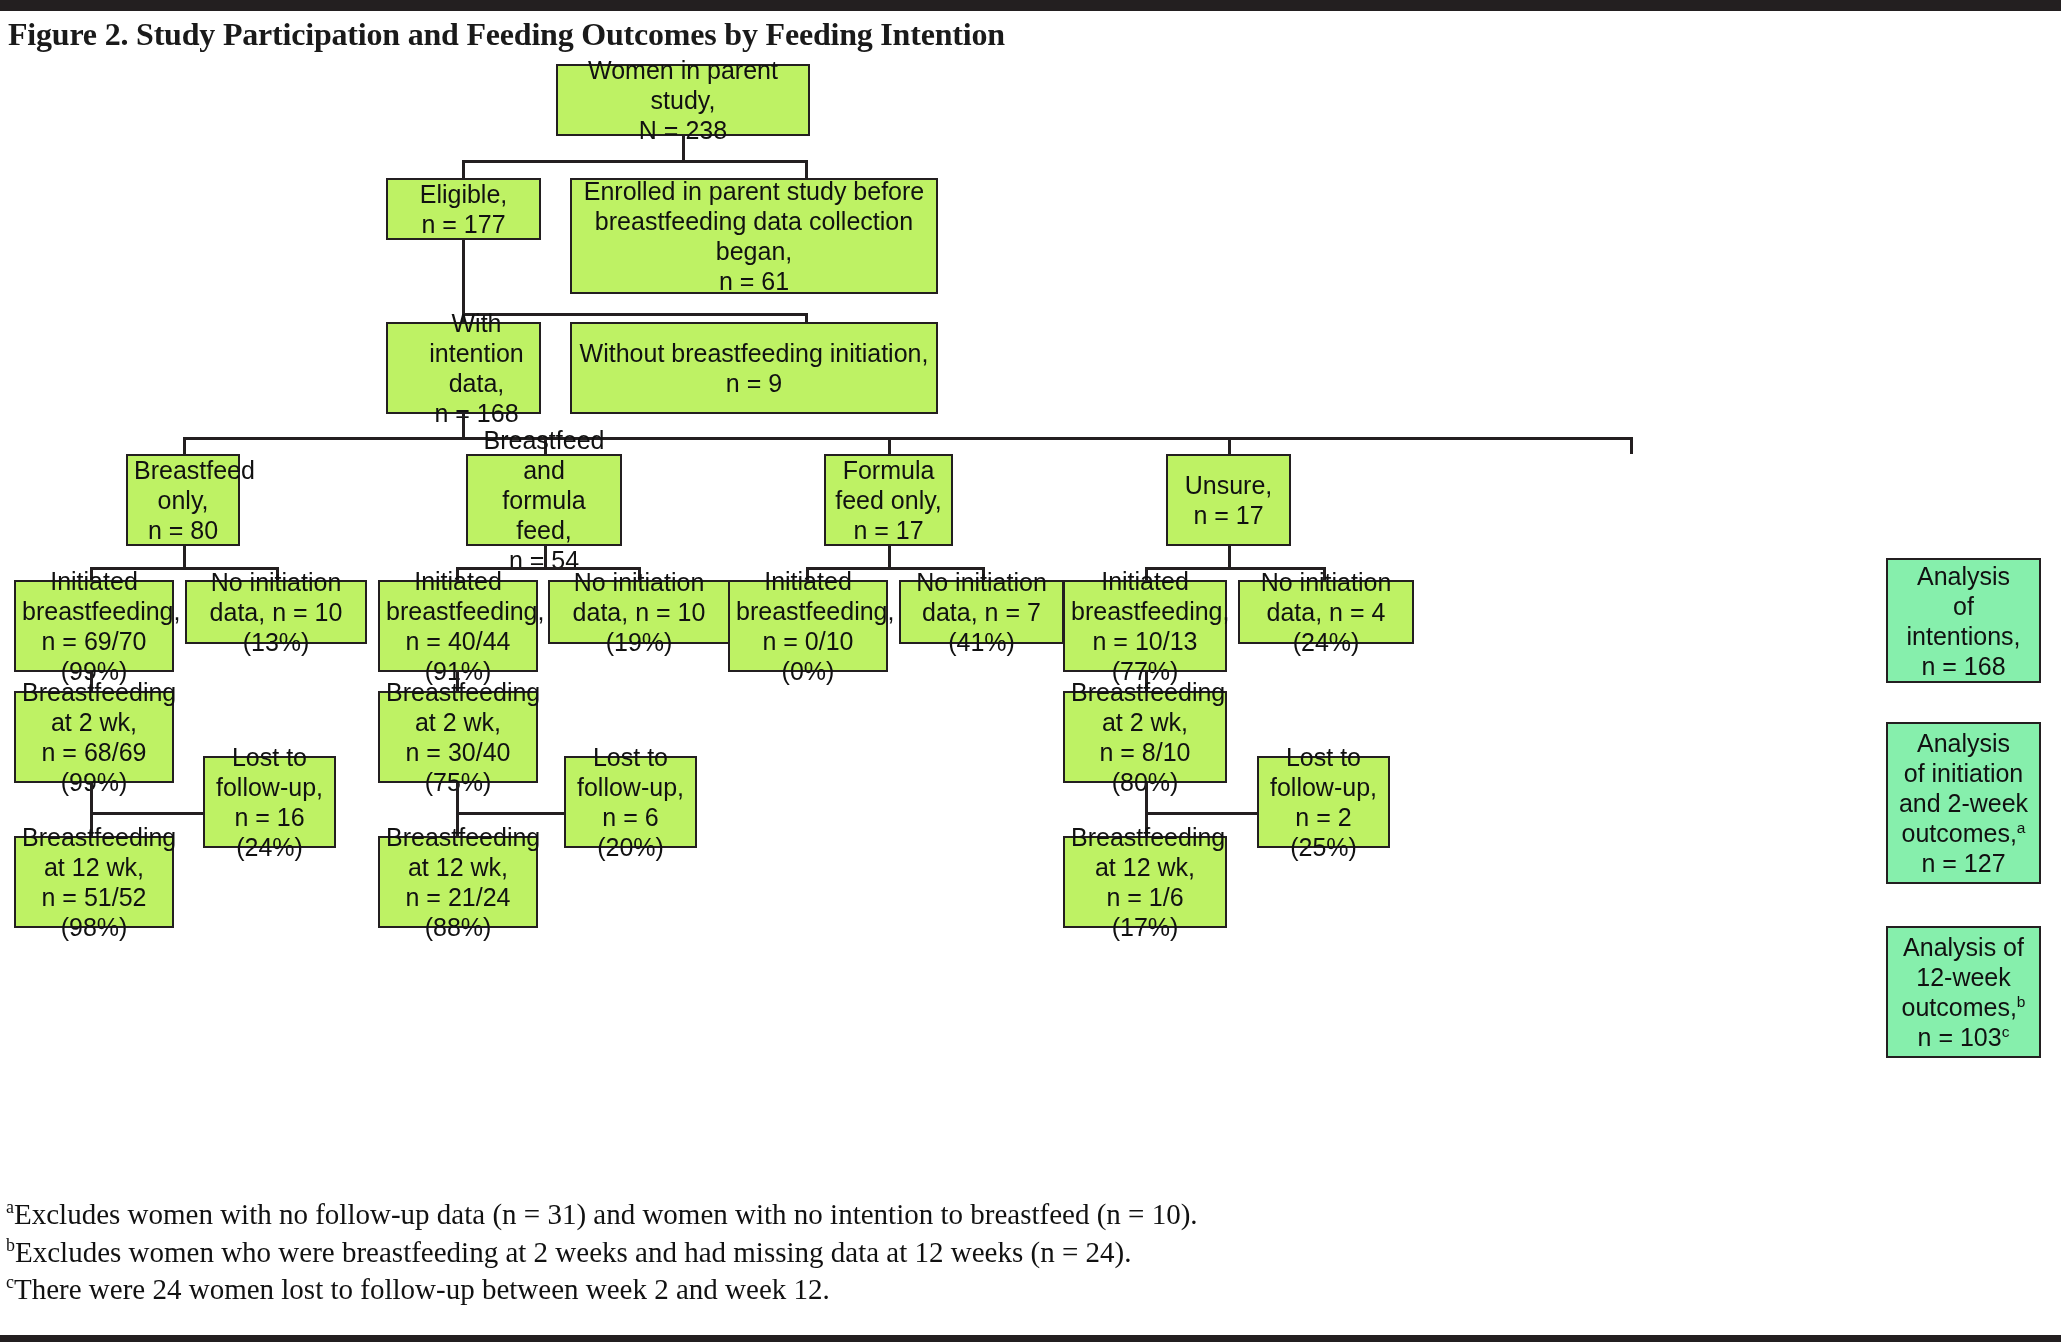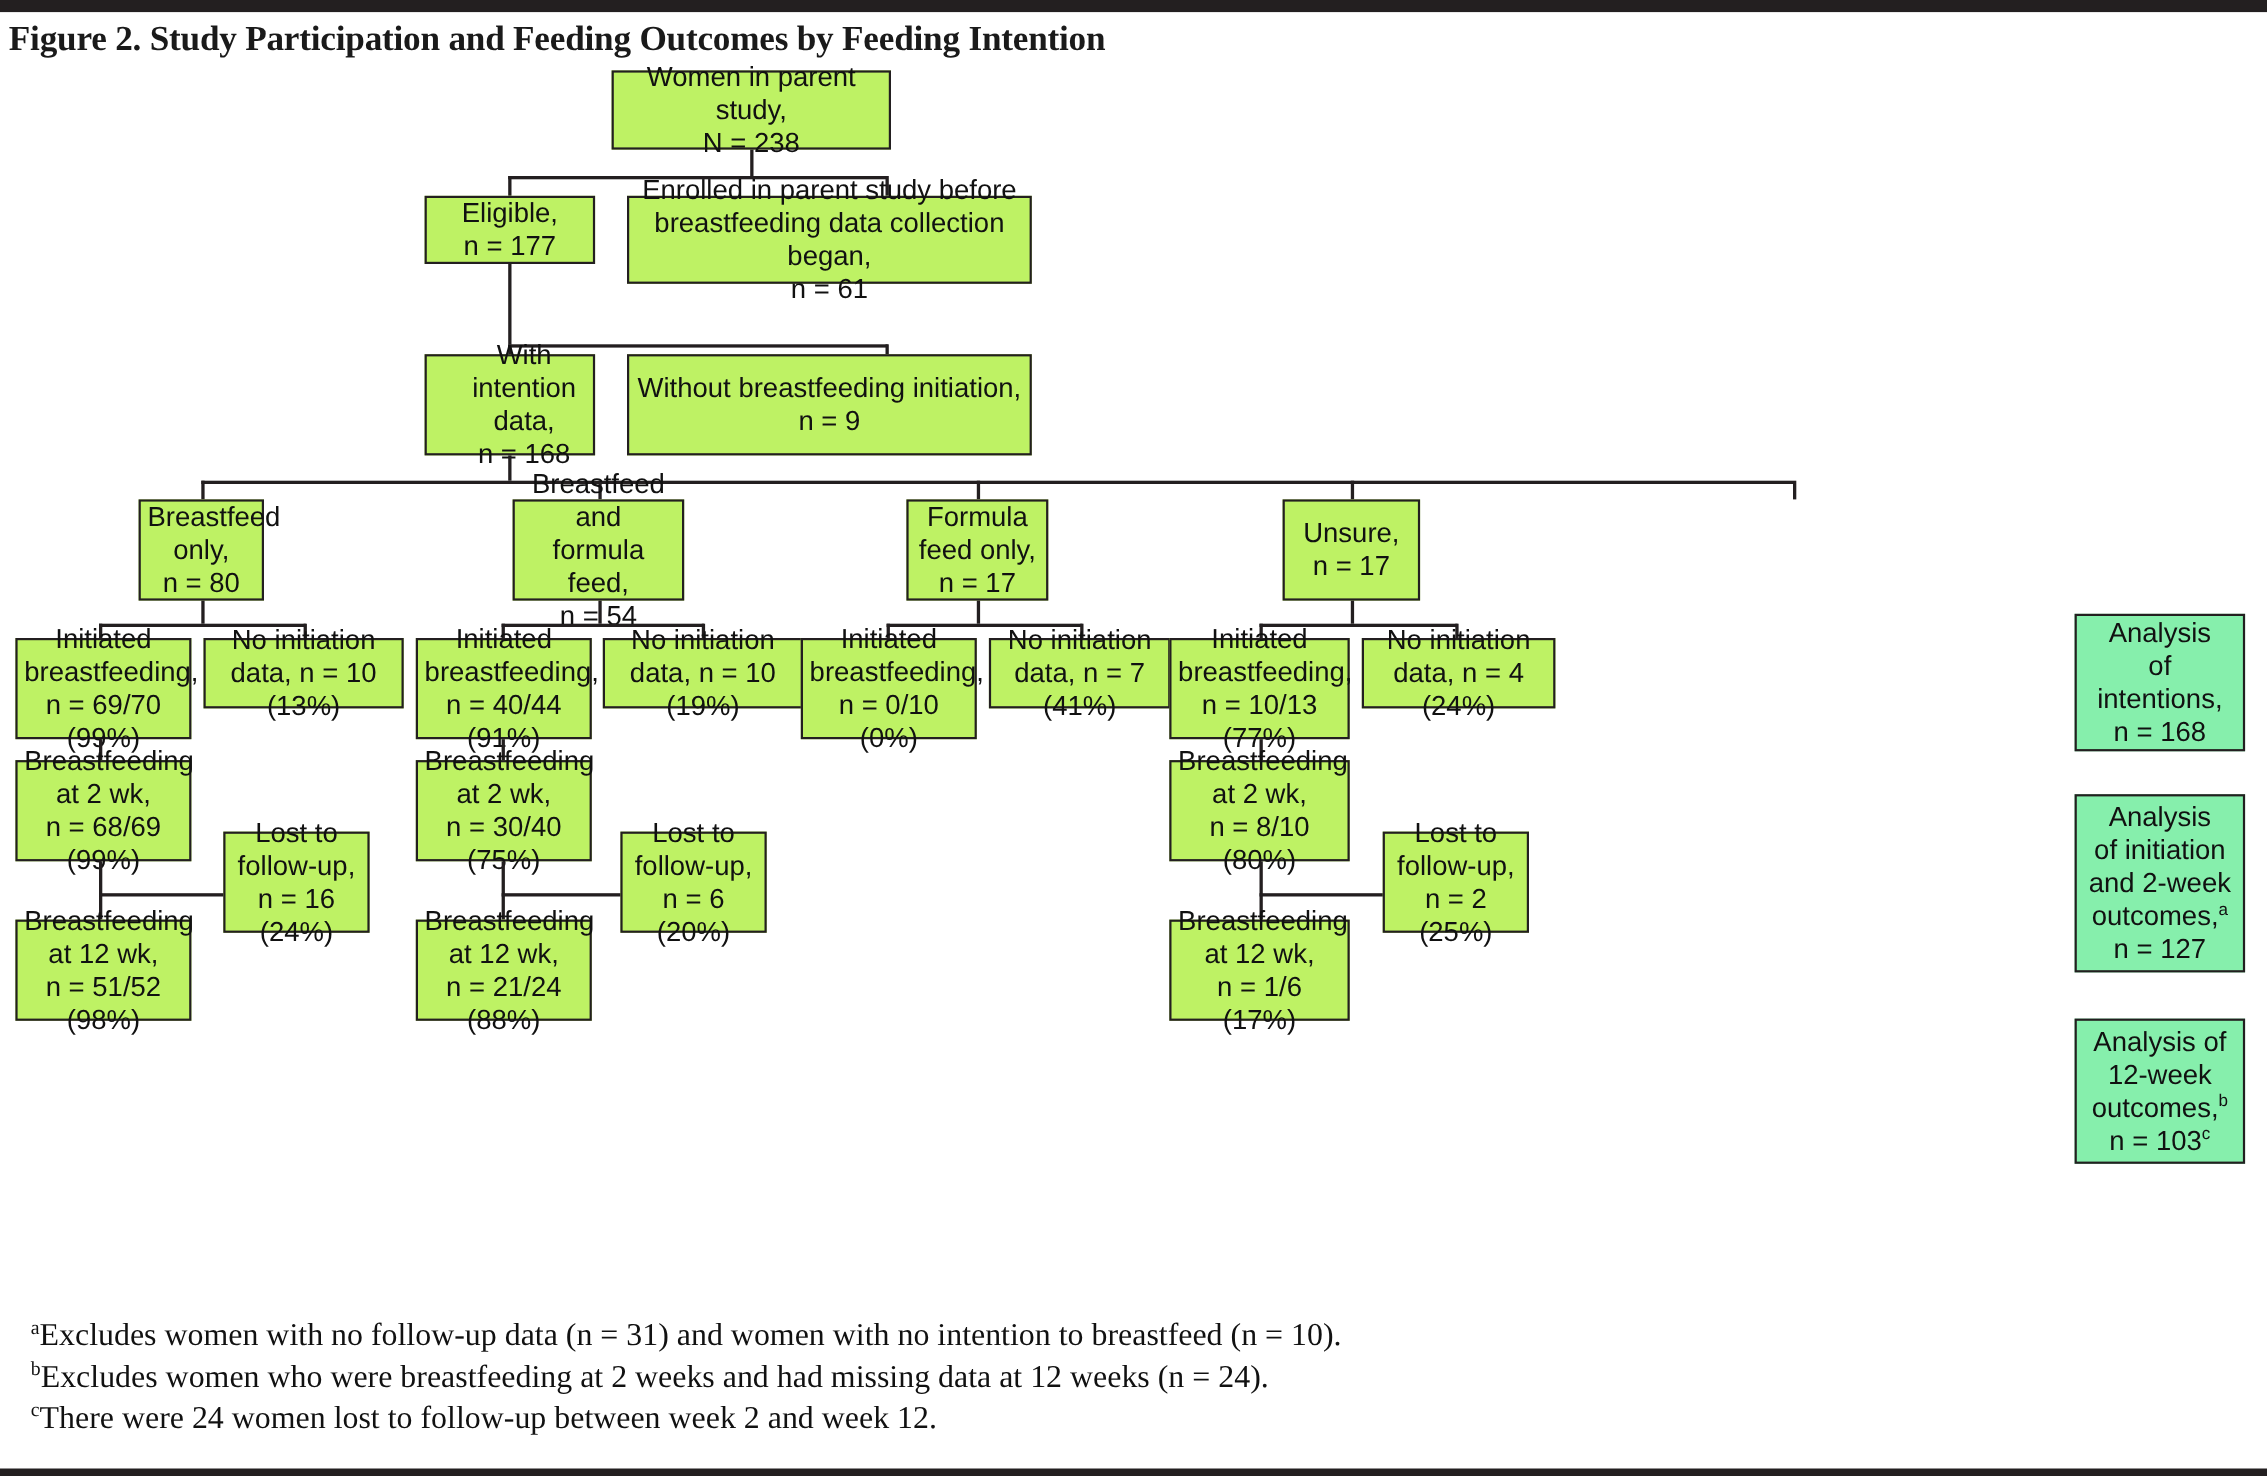--- a/index.html
+++ b/index.html
@@ -33,21 +33,21 @@
 
   
   .v{position:absolute;width:2.5px;background:#231f20;}
   .h{position:absolute;height:2.5px;background:#231f20;}
 
   sup{font-size:0.62em;vertical-align:super;line-height:0;}
 
   .footnotes{
     position:absolute;left:6px;top:1196px;width:1700px;
     font-family:"Liberation Serif", serif;
-    font-size:29px;line-height:1.30;color:#111;margin-left:22px;
+    font-size:29px;line-height:1.30;color:#111;
   }
   .footnotes div{white-space:nowrap;}
 </style>
 </head>
 <body>
 
 <div class="rule-top"></div>
 
 <div class="fig-title">Figure 2. Study Participation and Feeding Outcomes by Feeding Intention</div>
 
@@ -59,21 +59,21 @@
 <div class="v" style="left:682px;top:136px;height:24px;"></div>
 <div class="h" style="left:462px;top:160px;width:345px;"></div>
 <div class="v" style="left:462px;top:160px;height:18px;"></div>
 <div class="v" style="left:805px;top:160px;height:18px;"></div>
 
 <div class="box center" style="left:386px;top:178px;width:155px;height:62px;">
   <span class="ln">Eligible,</span>
   <span class="ln">n = 177</span>
 </div>
 
-<div class="box center" style="left:570px;top:178px;width:368px;height:80px;">
+<div class="box center" style="left:570px;top:178px;width:368px;height:116px;">
   <span class="ln">Enrolled in parent study before</span>
   <span class="ln">breastfeeding data collection began,</span>
   <span class="ln">n = 61</span>
 </div>
 
 <div class="v" style="left:462px;top:240px;height:73px;"></div>
 <div class="h" style="left:462px;top:313px;width:345px;"></div>
 <div class="v" style="left:805px;top:313px;height:10px;"></div>
 <div class="v" style="left:462px;top:313px;height:10px;"></div>
 

